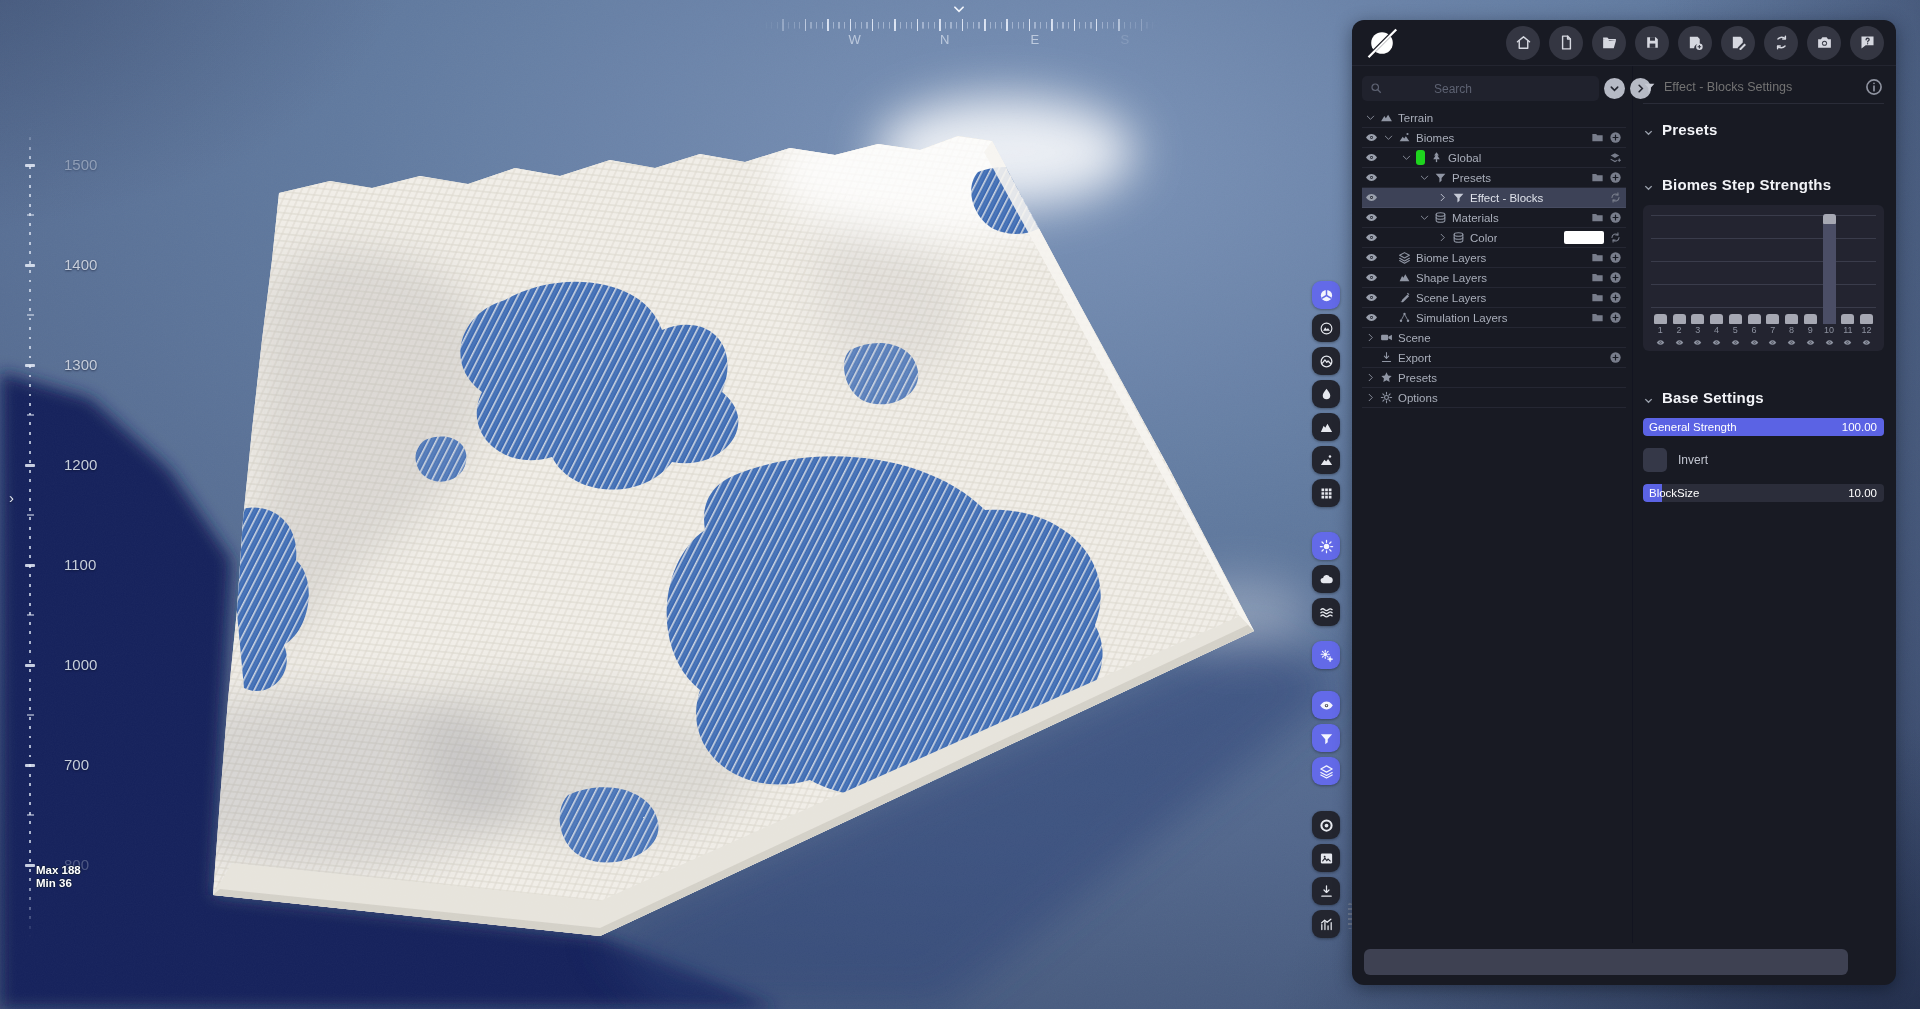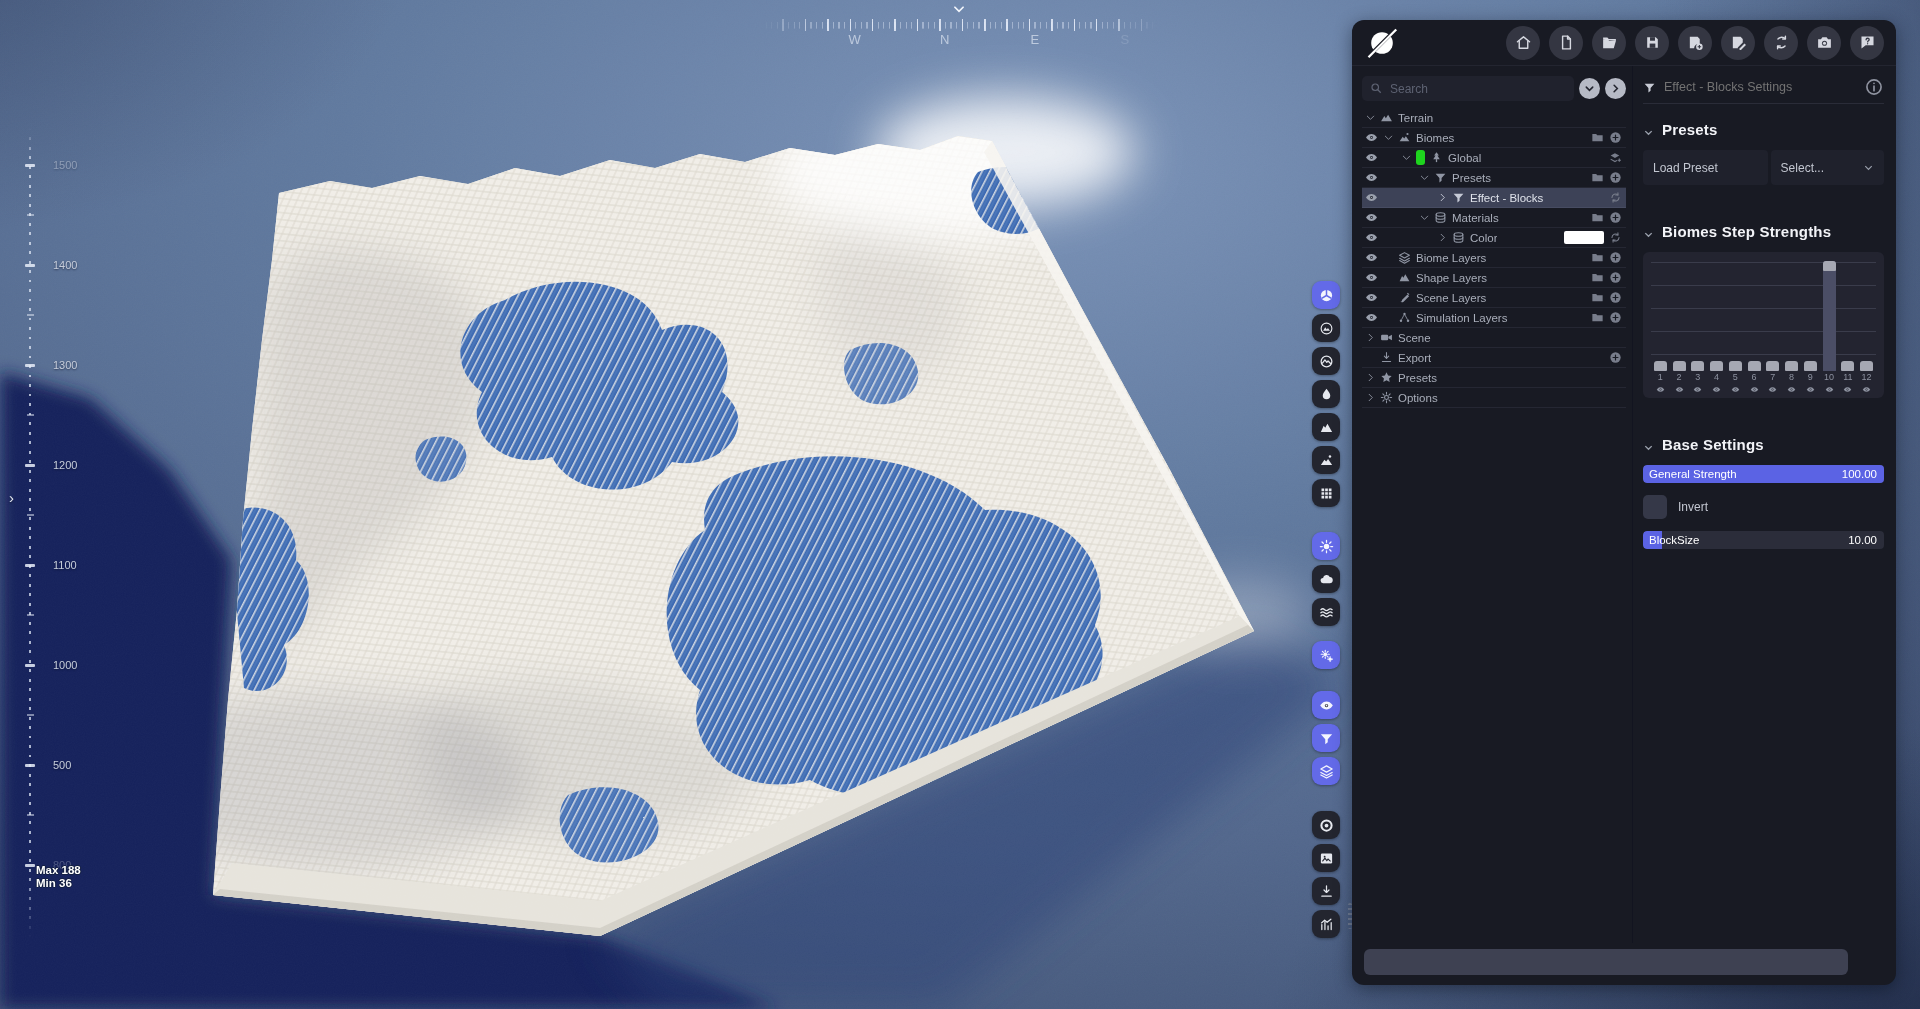--- a/index.html
+++ b/index.html
@@ -28,21 +28,21 @@
   .compass-marker{position:absolute;top:-2px;width:14px;height:10px;color:#f2f5fb;}
 
   
   .elev-ruler{position:absolute;left:0;top:128px;width:130px;height:850px;}
   .elev-line{position:absolute;left:29px;top:0;bottom:40px;width:2px;
     background:repeating-linear-gradient(to bottom, rgba(222,230,244,.75) 0 2.5px, transparent 2.5px 9.5px);
     -webkit-mask-image:linear-gradient(to bottom,transparent,#000 4%,#000 92%,transparent);
     mask-image:linear-gradient(to bottom,transparent,#000 4%,#000 92%,transparent);}
   .elev-tick{position:absolute;left:25px;width:10px;height:3px;background:rgba(230,236,248,.85);border-radius:1px;}
   .elev-mid{position:absolute;left:27px;width:7px;height:2px;background:rgba(230,236,248,.5);}
-  .elev-label{position:absolute;left:53px;transform:translateY(-52%);font-size:11px;color:#c7cedb;text-shadow:0 1px 2px rgba(10,16,40,.6);}
+  .elev-label{position:absolute;left:64px;transform:translateY(-52%);font-size:15px;color:#c7cedb;text-shadow:0 1px 2px rgba(10,16,40,.6);}
 
   .minmax{position:absolute;left:36px;top:864px;font-size:11.5px;font-weight:bold;color:#fff;line-height:1.15;
     text-shadow:-1px 0 0 #14203f,1px 0 0 #14203f,0 -1px 0 #14203f,0 1px 0 #14203f;}
   .expand-arrow{position:absolute;left:9px;top:490px;color:#e3e8f2;font-size:15px;line-height:1;text-shadow:0 1px 2px rgba(0,0,0,.4);cursor:pointer;}
 
   
   .tool-rail{position:absolute;left:1312px;top:281px;width:30px;}
   .rail-btn{position:absolute;left:0;width:28px;height:28px;border-radius:9px;background:#23252f;color:#e6e8ee;
     display:flex;align-items:center;justify-content:center;box-shadow:0 1px 3px rgba(0,0,0,.35);cursor:pointer;}
   .rail-btn.active{background:#636ae8;color:#f4f5fd;}
@@ -59,21 +59,21 @@
   .tb-spacer{flex:1;}
   .tb-btn{width:34px;height:34px;border-radius:50%;background:#343642;color:#d6d8e0;display:flex;align-items:center;justify-content:center;margin-left:9px;cursor:pointer;}
   .tb-btn svg{width:17px;height:17px;}
 
   .panel-body{flex:1;display:flex;min-height:0;}
   
   .tree-col{width:281px;flex:0 0 281px;padding:10px 6px 0 10px;border-right:1px solid #121420;}
   .search-row{display:flex;align-items:center;gap:5px;margin-bottom:7px;}
   .search-box{flex:1;height:25px;background:#20222d;border-radius:5px;display:flex;align-items:center;padding:0 8px;color:#5d6272;}
   .search-box svg{width:12px;height:12px;flex:0 0 12px;margin-right:6px;}
-  .search-box input{flex:1;min-width:0;background:transparent;border:none;outline:none;color:#3b82f6;font-size:12px;}
+  .search-box input{flex:1;min-width:0;background:transparent;border:none;outline:none;color:#3b82f6;font-size:12px;margin-left:44px;}
   .search-box input::placeholder{color:#5d6272;}
   .circle-btn{width:21px;height:21px;border-radius:50%;background:#b6bac5;color:#23252f;display:flex;align-items:center;justify-content:center;flex:0 0 21px;cursor:pointer;}
   .circle-btn svg{width:11px;height:11px;}
 
   .tree-row{height:20px;display:flex;align-items:center;border-bottom:1px solid #252733;font-size:11.5px;color:#a9aeba;cursor:pointer;padding:0 2px;}
   .tree-row.selected{background:#3d4257;color:#dfe2ea;border-bottom-color:#474c62;}
   .t-eye{width:15px;height:13px;flex:0 0 15px;color:#9aa0ad;margin-right:3px;}
   .t-eye svg,.t-chev svg,.t-icon svg{width:100%;height:100%;display:block;}
   .t-chev{width:13px;height:11px;flex:0 0 13px;color:#8d93a0;margin-right:3px;}
   .t-icon{width:13px;height:13px;flex:0 0 13px;color:#9096a4;margin-right:5px;}
@@ -251,21 +251,21 @@
           <div class="elev-mid" style="top: 386px;"></div>
           <div class="elev-label" style="top: 337px;">1200</div>
           <div class="elev-tick" style="top: 436px;"></div>
           <div class="elev-mid" style="top: 486px;"></div>
           <div class="elev-label" style="top: 437px;">1100</div>
           <div class="elev-tick" style="top: 536px;"></div>
           <div class="elev-mid" style="top: 586px;"></div>
           <div class="elev-label" style="top: 537px;">1000</div>
           <div class="elev-tick" style="top: 636px;"></div>
           <div class="elev-mid" style="top: 686px;"></div>
-          <div class="elev-label" style="top: 637px;">500</div>
+          <div class="elev-label" style="top: 637px;">700</div>
           <div class="elev-tick" style="top: 736px;"></div>
           <div class="elev-label" style="top: 737px; opacity: 0.3;">800</div>
         </div>
     </div>
 
     <div class="minmax">
       <div>Max 188</div>
       <div>Min 36</div>
     </div>
 
@@ -937,29 +937,20 @@
               </svg></span>
         </div>
 
         <div class="section-head">
           <span class="sec-chev"><svg viewBox="0 0 24 24" fill="none" stroke="currentColor" stroke-width="3">
                 <path d="M5 9l7 7 7-7"></path>
               </svg></span>
           <span class="section-title">Presets</span>
         </div>
 
-        <div class="kv-row">
-          <div class="kv-label">Load Preset</div>
-          <div class="kv-select">
-            <span class="flex">Select...</span>
-            <span class="dd-chev"><svg viewBox="0 0 24 24" fill="none" stroke="currentColor" stroke-width="2.6">
-                  <path d="M5 9l7 7 7-7"></path>
-                </svg></span>
-          </div>
-        </div>
 
         <div class="section-head mt38">
           <span class="sec-chev"><svg viewBox="0 0 24 24" fill="none" stroke="currentColor" stroke-width="3">
                 <path d="M5 9l7 7 7-7"></path>
               </svg></span>
           <span class="section-title">Biomes Step Strengths</span>
         </div>
 
         <div class="chart">
           <div class="chart-gridwrap"></div>

